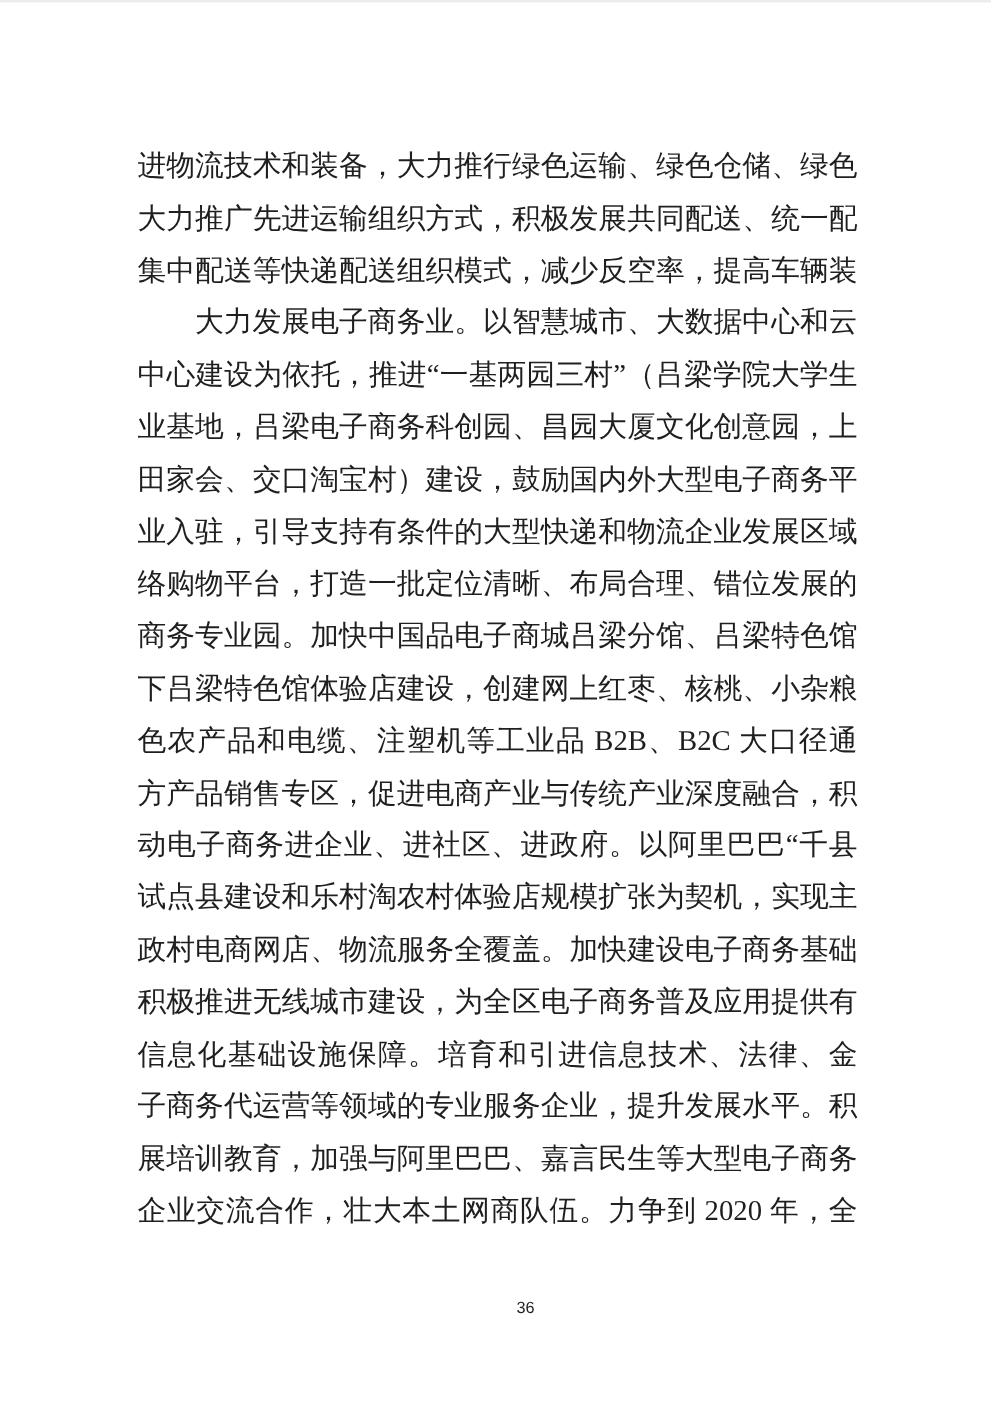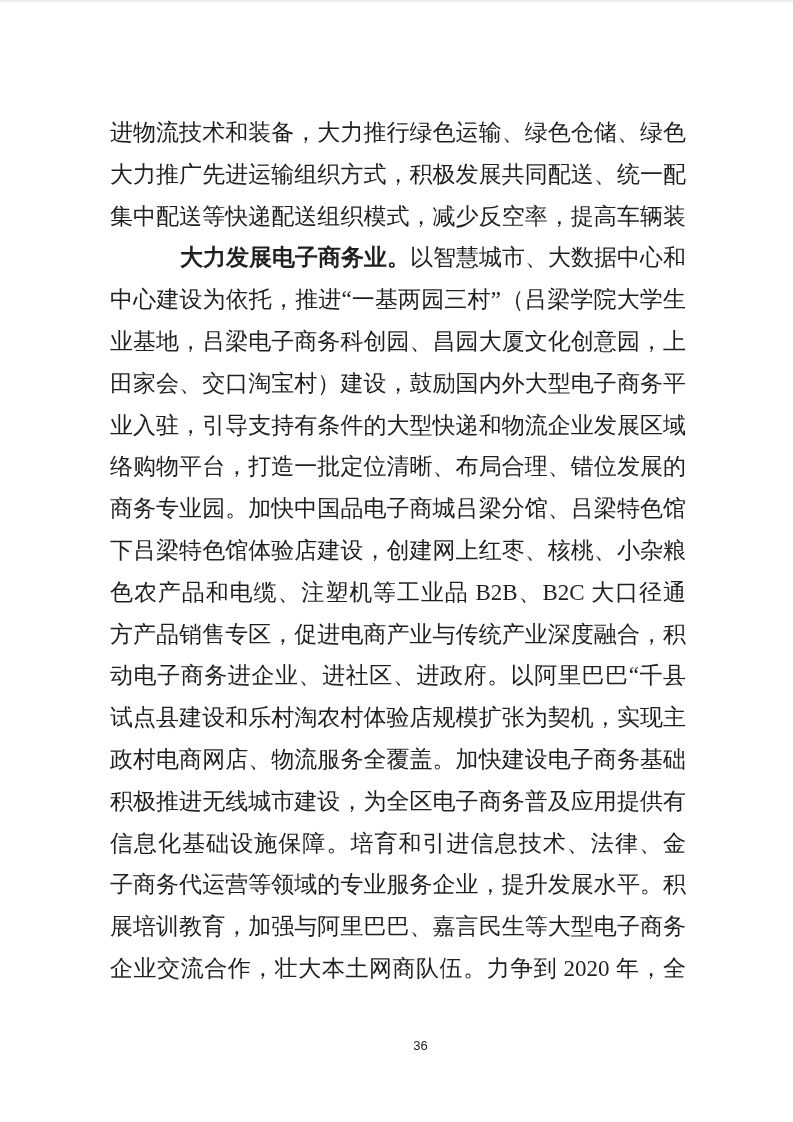--- a/index.html
+++ b/index.html
@@ -30,22 +30,21 @@
     color: #1f1f1f;
     text-align: justify;
     text-align-last: justify;
     text-justify: inter-character;
     overflow: hidden;
   }
   .run {
     font-weight: normal;
   }
   .run.bold {
-    font-weight: bold;
-    margin-left: 24px;
+    font-weight: normal;
   }
   .page-number {
     position: absolute;
     top: 1036px;
     left: 0;
     width: 100%;
     text-align: center;
     font-family: "Liberation Sans", "DejaVu Sans", sans-serif;
     font-size: 13px;
     color: #222222;

